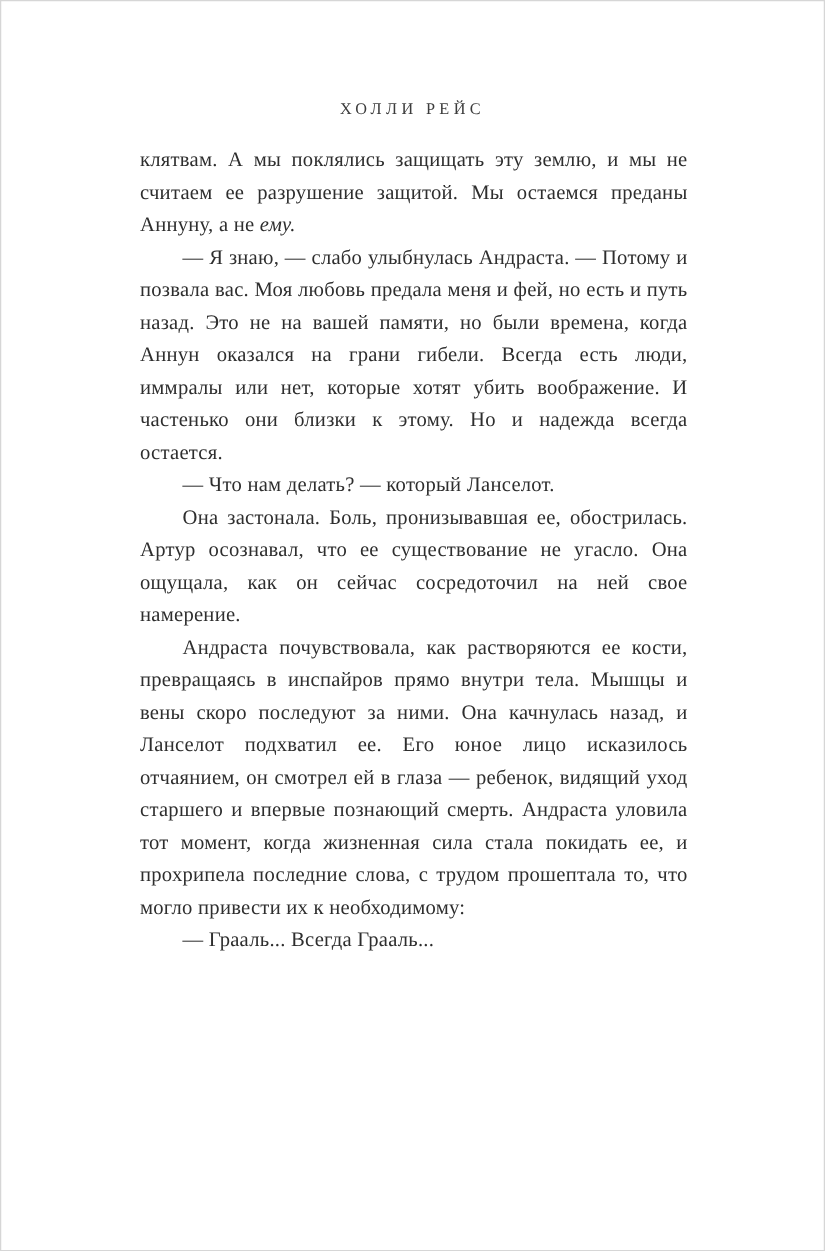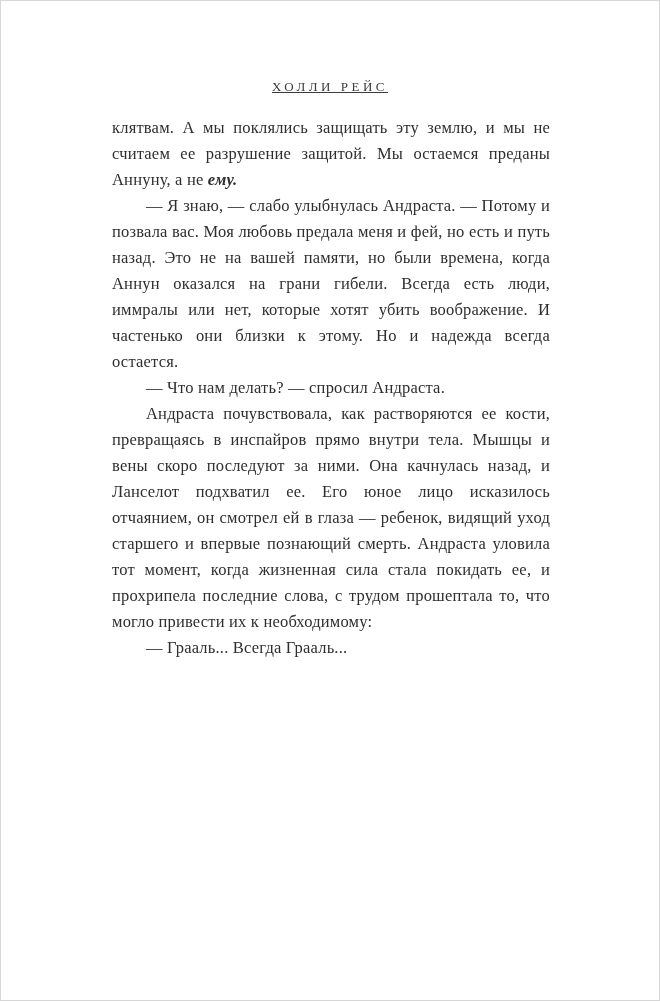--- a/index.html
+++ b/index.html
@@ -21,21 +21,20 @@
   .running-header {
     position: absolute;
     top: 78px;
     left: 0;
     right: 0;
     text-align: center;
     font-size: 13px;
     letter-spacing: 3.5px;
     color: #3c3c3c;
     font-weight: normal;
-    text-decoration: underline;
   }
   .body-text {
     position: absolute;
     top: 114px;
     left: 111px;
     width: 438px;
     font-size: 16.5px;
     line-height: 26px;
     color: #2e2e2e;
     text-align: justify;
@@ -43,28 +42,28 @@
   }
   .para {
     margin: 0;
     text-indent: 34px;
   }
   .para.no-indent {
     text-indent: 0;
   }
   .para em {
     font-style: italic;
-    font-weight: bold;
   }
 </style>
 </head>
 <body>
 
 <div class="page">
   <div class="running-header">ХОЛЛИ РЕЙС</div>
   <div class="body-text">
       <p class="para no-indent"><span>клятвам. А мы поклялись защищать эту землю, и мы не считаем ее разрушение защитой. Мы остаемся преданы Аннуну, а не </span><em>ему.</em></p>
       <p class="para"><span>— Я знаю, — слабо улыбнулась Андраста. — Потому и позвала вас. Моя любовь предала меня и фей, но есть и путь назад. Это не на вашей памяти, но были времена, когда Аннун оказался на грани гибели. Всегда есть люди, иммралы или нет, которые хотят убить воображение. И частенько они близки к этому. Но и надежда всегда остается.</span></p>
-      <p class="para"><span>— Что нам делать? — спросил Андраста.</span></p>
+      <p class="para"><span>— Что нам делать? — который Ланселот.</span></p>
+      <p class="para"><span>Она застонала. Боль, пронизывавшая ее, обострилась. Артур осознавал, что ее существование не угасло. Она ощущала, как он сейчас сосредоточил на ней свое намерение.</span></p>
       <p class="para"><span>Андраста почувствовала, как растворяются ее кости, превращаясь в инспайров прямо внутри тела. Мышцы и вены скоро последуют за ними. Она качнулась назад, и Ланселот подхватил ее. Его юное лицо исказилось отчаянием, он смотрел ей в глаза — ребенок, видящий уход старшего и впервые познающий смерть. Андраста уловила тот момент, когда жизненная сила стала покидать ее, и прохрипела последние слова, с трудом прошептала то, что могло привести их к необходимому:</span></p>
       <p class="para"><span>— Грааль... Всегда Грааль...</span></p>
     </div>
 </div>
 
 </body></html>

